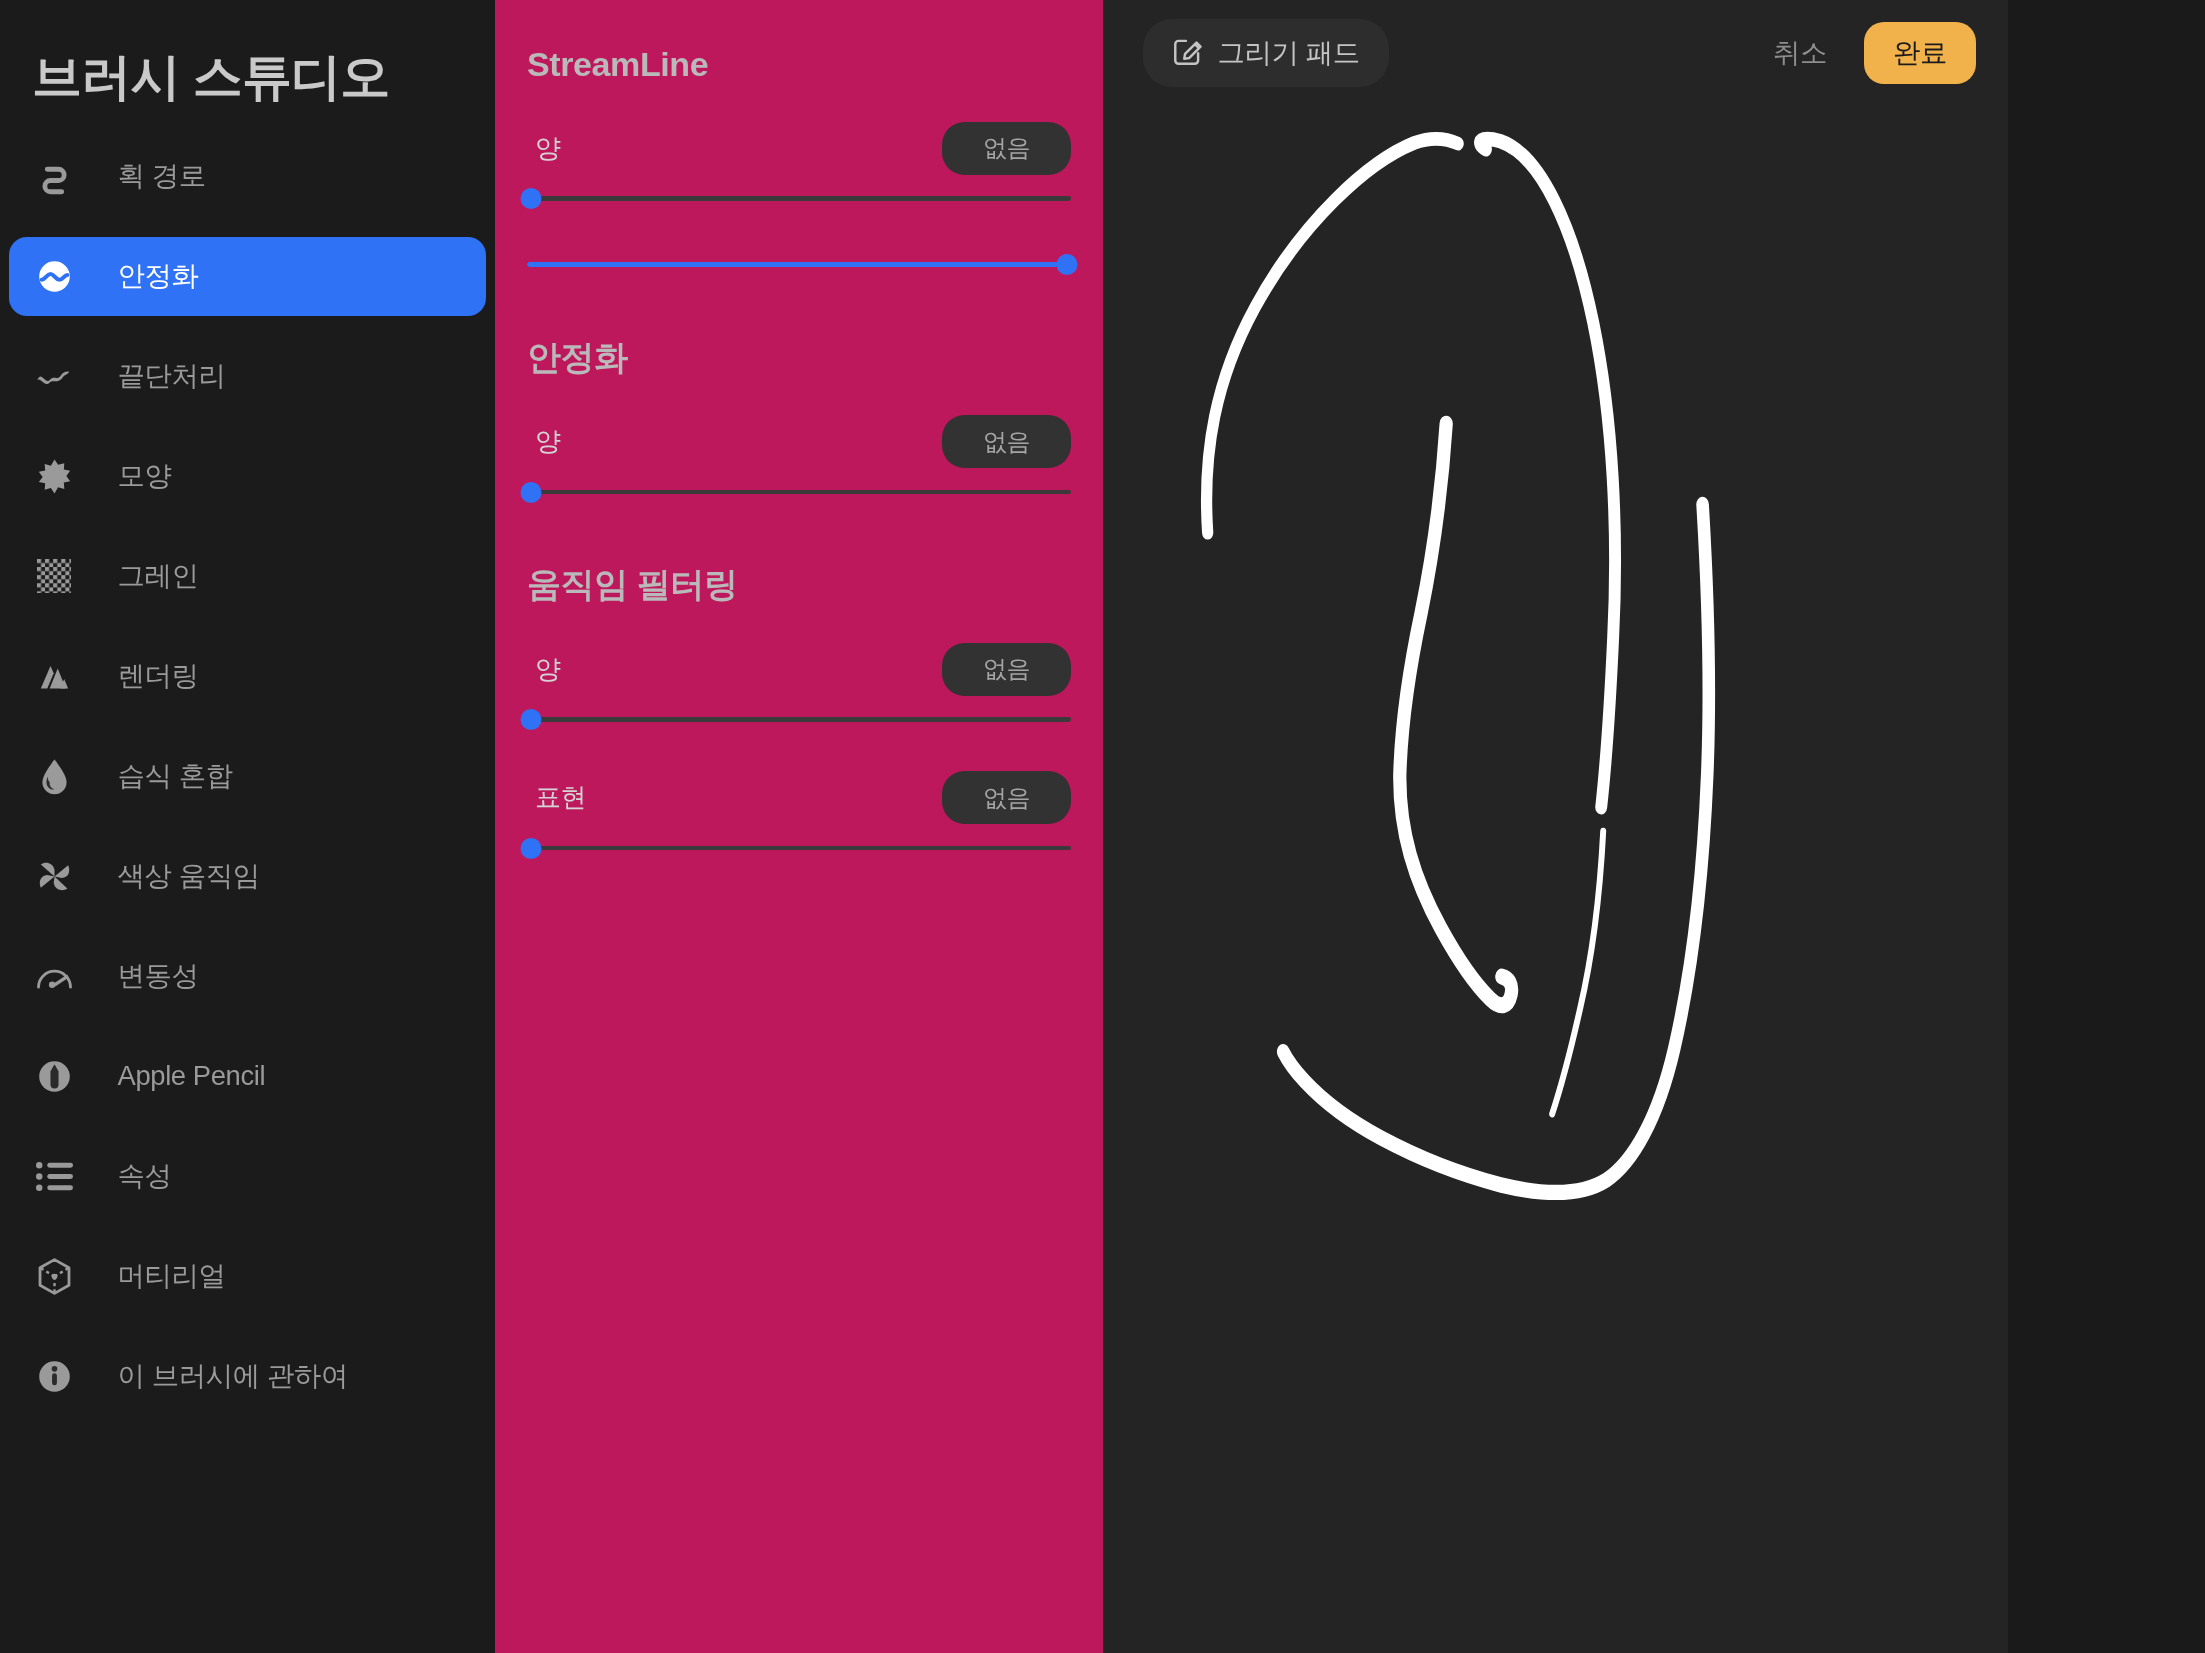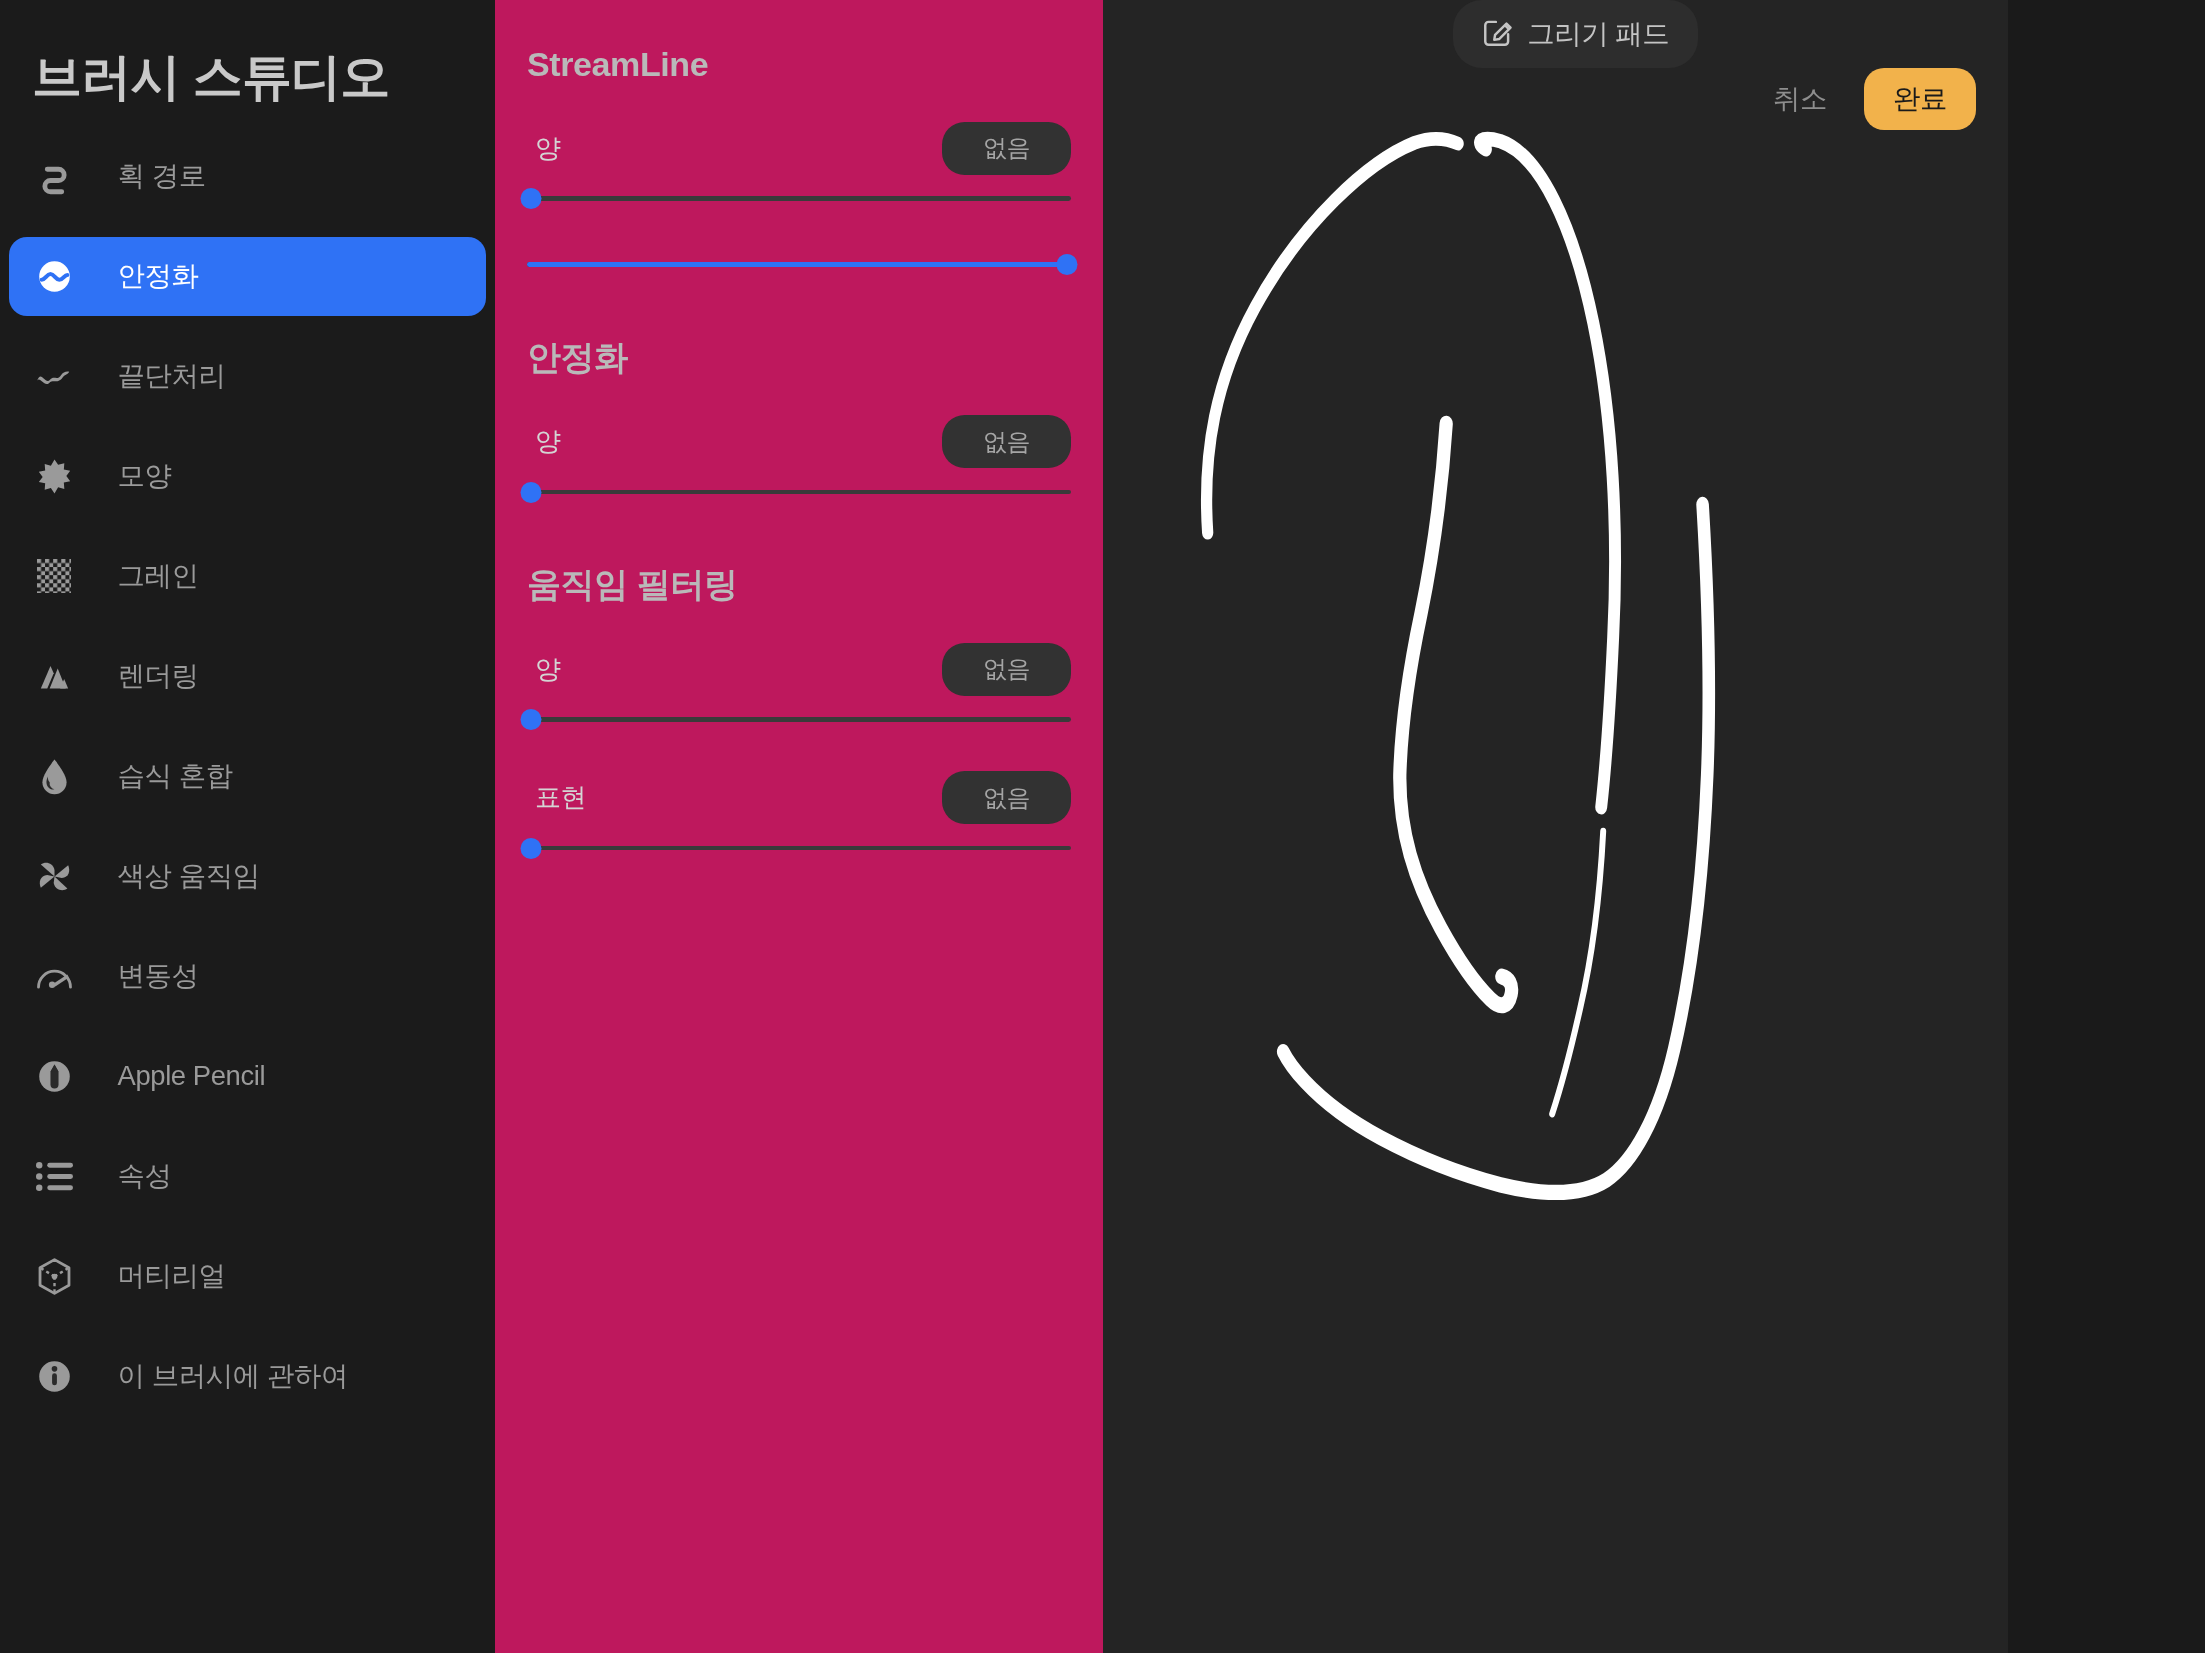--- a/index.html
+++ b/index.html
@@ -157,21 +157,20 @@
     height: 100%;
     background: #242424;
     position: relative;
   }
   .topbar {
     position: absolute;
     top: 0; left: 0; right: 0;
     height: 105px;
     display: flex;
     align-items: center;
-    flex-direction: column;
   }
   .drawpad-btn {
     display: flex;
     align-items: center;
     gap: 14.5px;
     background: #2d2d2d;
     border-radius: 29px;
     padding: 16px 29px;
     margin-left: 40px;
     cursor: pointer;

